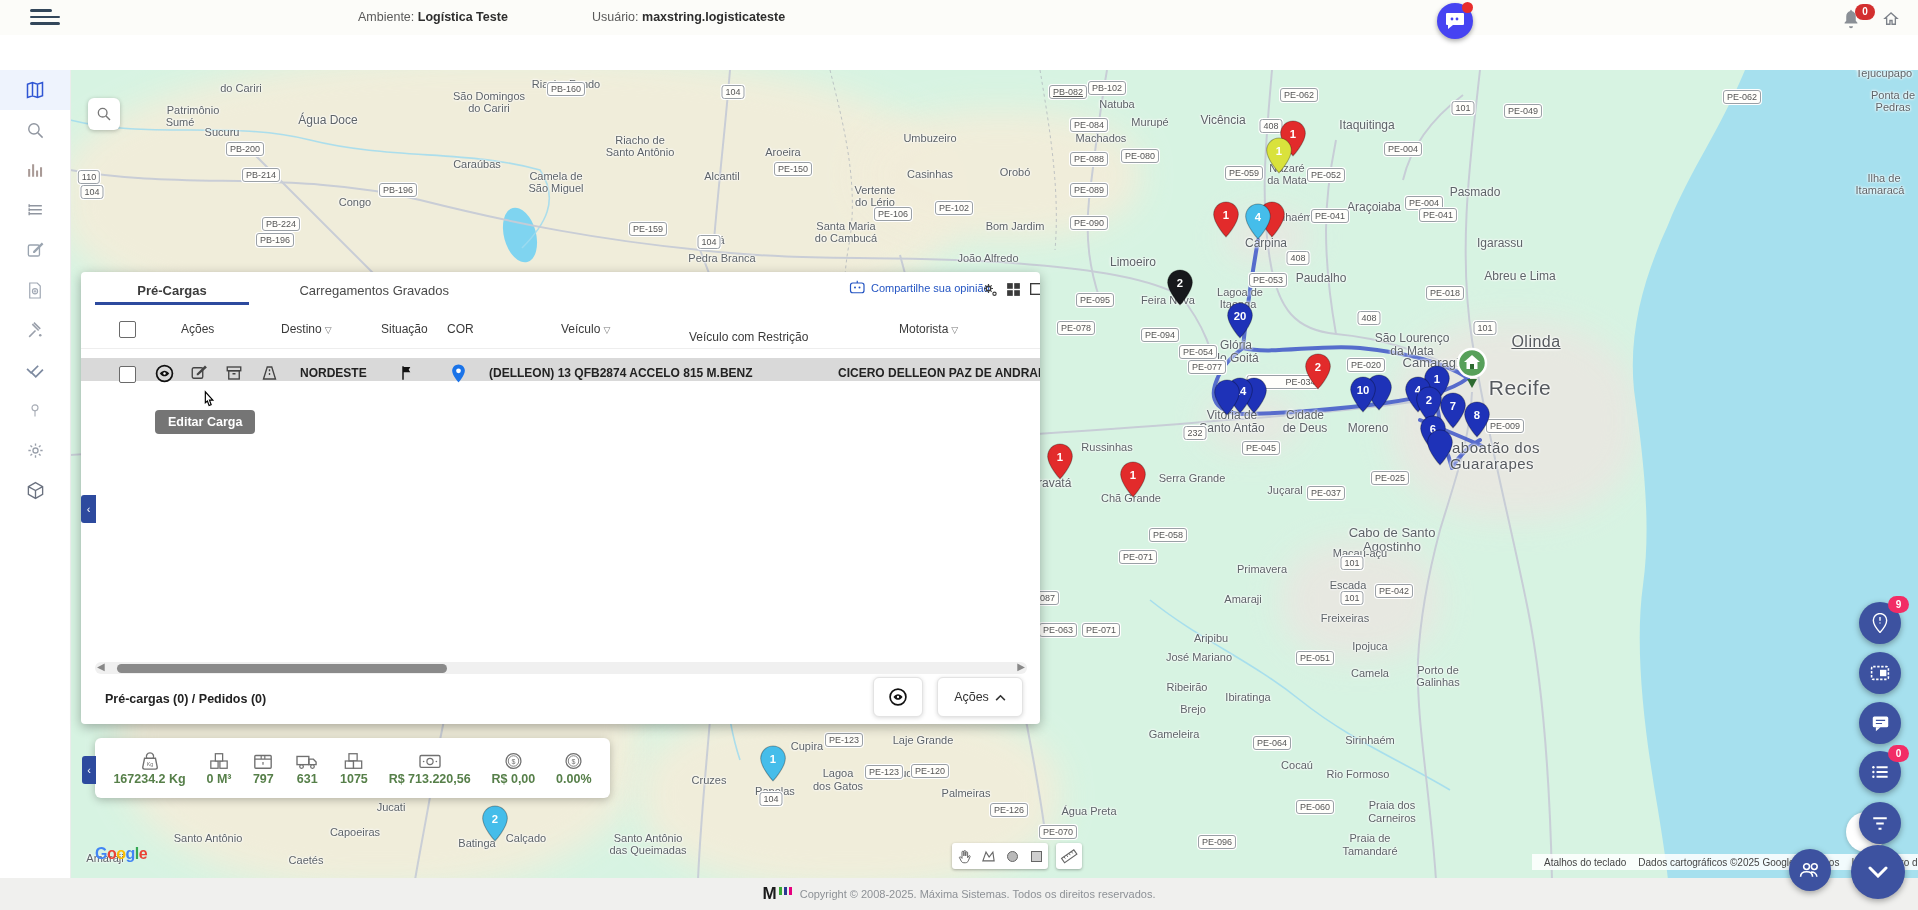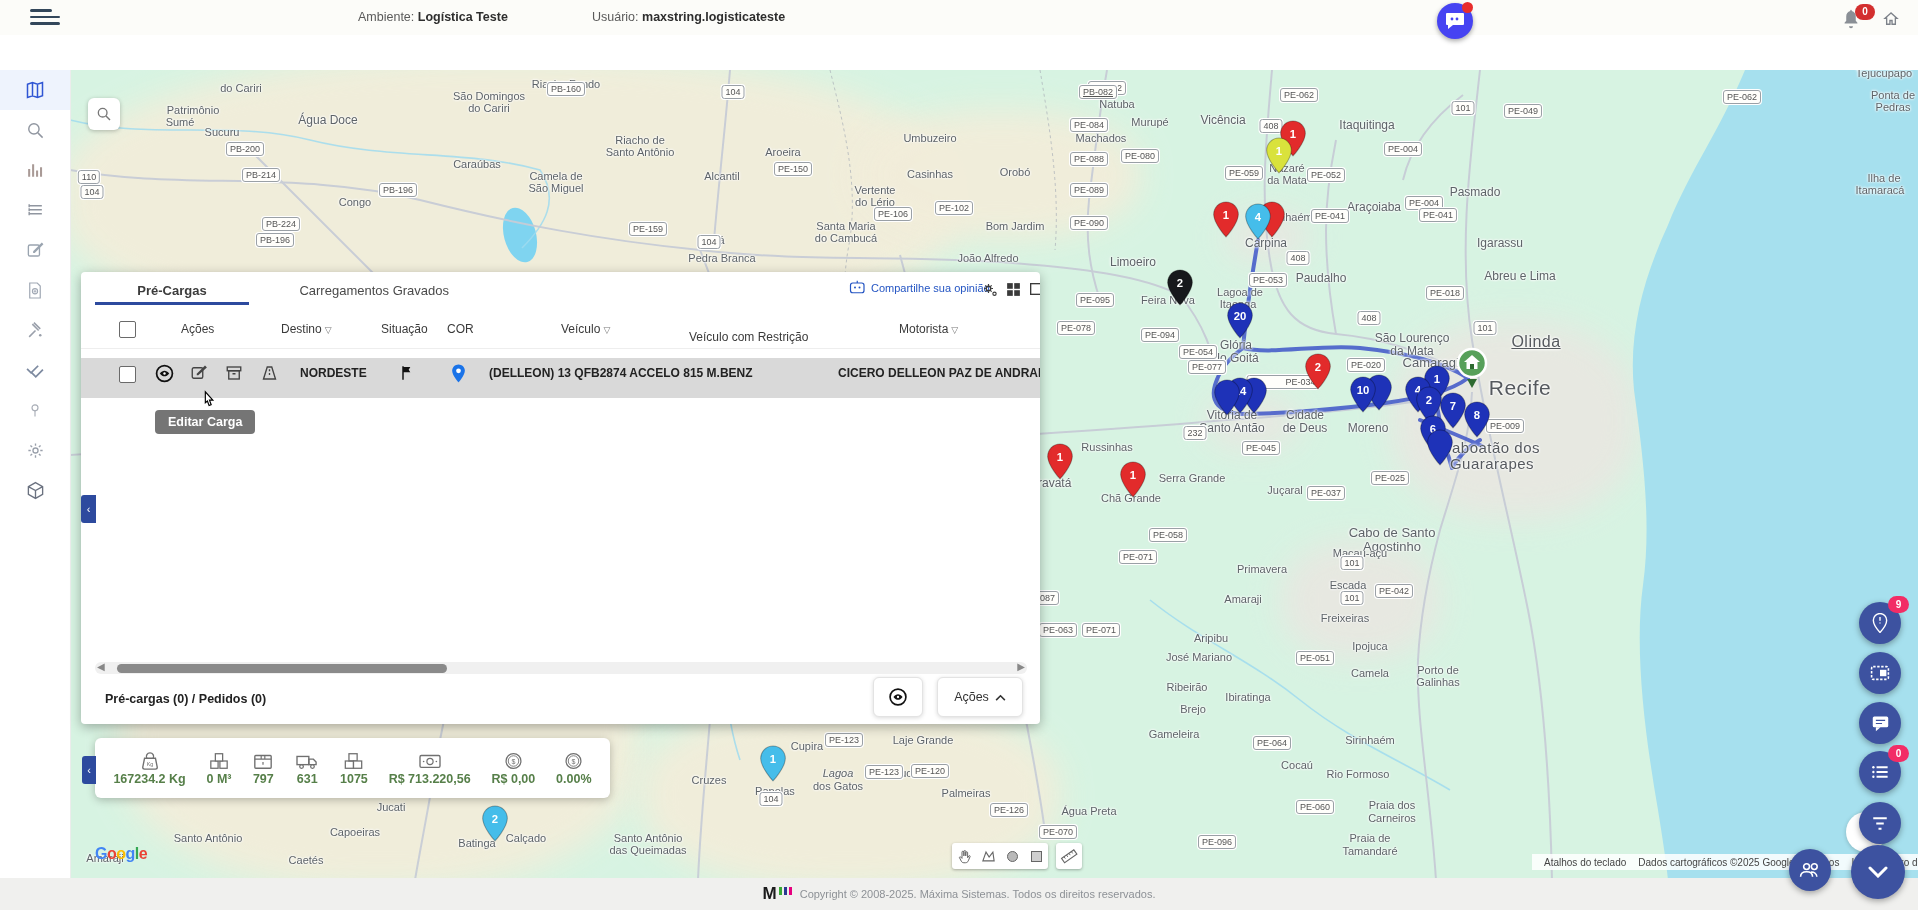--- a/index.html
+++ b/index.html
@@ -64,21 +64,21 @@
   .tab1{left:14px;width:154px;font-weight:bold;color:#3c3c3c;}
   .tab2{left:168px;width:200px;text-align:right;}
   .tab-underline{position:absolute;left:14px;top:30px;width:154px;height:3px;background:#2d4a9e;}
   .feedback{position:absolute;top:8px;left:768px;display:flex;align-items:center;cursor:pointer;}
   .feedback .txt{font-size:11px;color:#2455c3;margin-left:4px;}
   .ph-icons{position:absolute;top:9px;display:flex;}
   .hdr-row{position:absolute;left:0;top:40px;width:959px;height:36px;border-bottom:1px solid #eee;font-size:12px;color:#3a3a3a;}
   .hdr-cell{position:absolute;top:10px;white-space:nowrap;}
   .filter-g{color:#777;font-size:9px;margin-left:3px;}
   .cbx{position:absolute;width:15px;height:15px;border:1.5px solid #6a6a6a;border-radius:2px;background:#fff;cursor:pointer;}
-  .data-row{position:absolute;left:0px;top:86px;width:959px;height:40px;background:#d9d9d9;font-size:12px;color:#1f1f1f;}
+  .data-row{position:absolute;left:0px;top:86px;width:959px;height:23px;background:#d9d9d9;font-size:12px;color:#1f1f1f;}
   .row-cell{position:absolute;top:8px;white-space:nowrap;font-weight:bold;color:#222;}
   .row-ic{position:absolute;top:6px;width:20px;height:20px;cursor:pointer;}
   .hscroll{position:absolute;left:14px;top:390px;width:932px;height:12px;background:#f0f0f0;border-radius:6px;}
   .hscroll .thumb{position:absolute;left:22px;top:1.5px;width:330px;height:9px;background:#8a8a8a;border-radius:5px;cursor:pointer;}
   .hs-ar{position:absolute;top:-1px;font-size:10px;color:#888;cursor:pointer;}
   .panel-summary{position:absolute;left:24px;top:420px;font-size:12.5px;font-weight:bold;color:#222;}
   .eye-btn{position:absolute;left:792px;top:405px;width:48px;height:38px;background:#fff;border:1px solid #e3e3e3;
     border-radius:6px;box-shadow:0 1px 4px rgba(0,0,0,.15);display:flex;align-items:center;justify-content:center;cursor:pointer;}
   .acoes-btn{position:absolute;left:856px;top:405px;width:84px;height:38px;background:#fff;border:1px solid #e3e3e3;
     border-radius:6px;box-shadow:0 1px 4px rgba(0,0,0,.15);font-size:12.5px;color:#333;display:flex;
@@ -357,42 +357,42 @@
           <span class="map-label" style="left: 1174px; top: 734px; font-size: 11px;">Gameleira</span>
           <span class="map-label" style="left: 1370px; top: 740px; font-size: 11px;">Sirinhaém</span>
           <span class="map-label" style="left: 1297px; top: 765px; font-size: 11px;">Cocaú</span>
           <span class="map-label" style="left: 1358px; top: 774px; font-size: 11px;">Rio Formoso</span>
           <span class="map-label" style="left: 1392px; top: 805px; font-size: 11px;">Praia dos</span>
           <span class="map-label" style="left: 1392px; top: 818px; font-size: 11px;">Carneiros</span>
           <span class="map-label" style="left: 1370px; top: 838px; font-size: 11px;">Praia de</span>
           <span class="map-label" style="left: 1370px; top: 851px; font-size: 11px;">Tamandaré</span>
           <span class="map-label" style="left: 923px; top: 740px; font-size: 11px;">Laje Grande</span>
           <span class="map-label" style="left: 807px; top: 746px; font-size: 11px;">Cupira</span>
-          <span class="map-label" style="left: 838px; top: 773px; font-size: 11px; font-style: italic;">Lagoa</span>
+          <span class="map-label" style="left: 838px; top: 773px; font-size: 11px;">Lagoa</span>
           <span class="map-label" style="left: 838px; top: 786px; font-size: 11px;">dos Gatos</span>
           <span class="map-label" style="left: 899px; top: 773px; font-size: 11px;">Nabuco</span>
           <span class="map-label" style="left: 966px; top: 793px; font-size: 11px;">Palmeiras</span>
           <span class="map-label" style="left: 1089px; top: 811px; font-size: 11px;">Água Preta</span>
           <span class="map-label" style="left: 775px; top: 791px; font-size: 11px;">Panelas</span>
           <span class="map-label" style="left: 709px; top: 780px; font-size: 11px;">Cruzes</span>
           <span class="map-label" style="left: 648px; top: 838px; font-size: 11px;">Santo Antônio</span>
           <span class="map-label" style="left: 648px; top: 850px; font-size: 11px;">das Queimadas</span>
           <span class="map-label" style="left: 391px; top: 807px; font-size: 11px;">Jucati</span>
           <span class="map-label" style="left: 477px; top: 843px; font-size: 11px;">Batinga</span>
           <span class="map-label" style="left: 526px; top: 838px; font-size: 11px;">Calçado</span>
           <span class="map-label" style="left: 355px; top: 832px; font-size: 11px;">Capoeiras</span>
           <span class="map-label" style="left: 306px; top: 860px; font-size: 11px;">Caetés</span>
           <span class="map-label" style="left: 208px; top: 838px; font-size: 11px;">Santo Antônio</span>
           <span class="map-label" style="left: 105px; top: 858px; font-size: 11px;">Amaraji</span>
         </div>
       <div id="map-badges">
           <span class="road-badge" style="left: 566px; top: 89px;">PB-160</span>
           <span class="road-badge" style="left: 733px; top: 92px;">104</span>
           <span class="road-badge" style="left: 1107px; top: 88px;">PB-102</span>
-          <span class="road-badge" style="left: 1098px; top: 92px; text-decoration: underline;">PB-082</span>
+          <span class="road-badge" style="left: 1068px; top: 92px; text-decoration: underline;">PB-082</span>
           <span class="road-badge" style="left: 1299px; top: 95px;">PE-062</span>
           <span class="road-badge" style="left: 1742px; top: 97px;">PE-062</span>
           <span class="road-badge" style="left: 1523px; top: 111px;">PE-049</span>
           <span class="road-badge" style="left: 1463px; top: 108px;">101</span>
           <span class="road-badge" style="left: 1089px; top: 125px;">PE-084</span>
           <span class="road-badge" style="left: 1089px; top: 159px;">PE-088</span>
           <span class="road-badge" style="left: 1089px; top: 190px;">PE-089</span>
           <span class="road-badge" style="left: 1089px; top: 223px;">PE-090</span>
           <span class="road-badge" style="left: 245px; top: 149px;">PB-200</span>
           <span class="road-badge" style="left: 261px; top: 175px;">PB-214</span>

